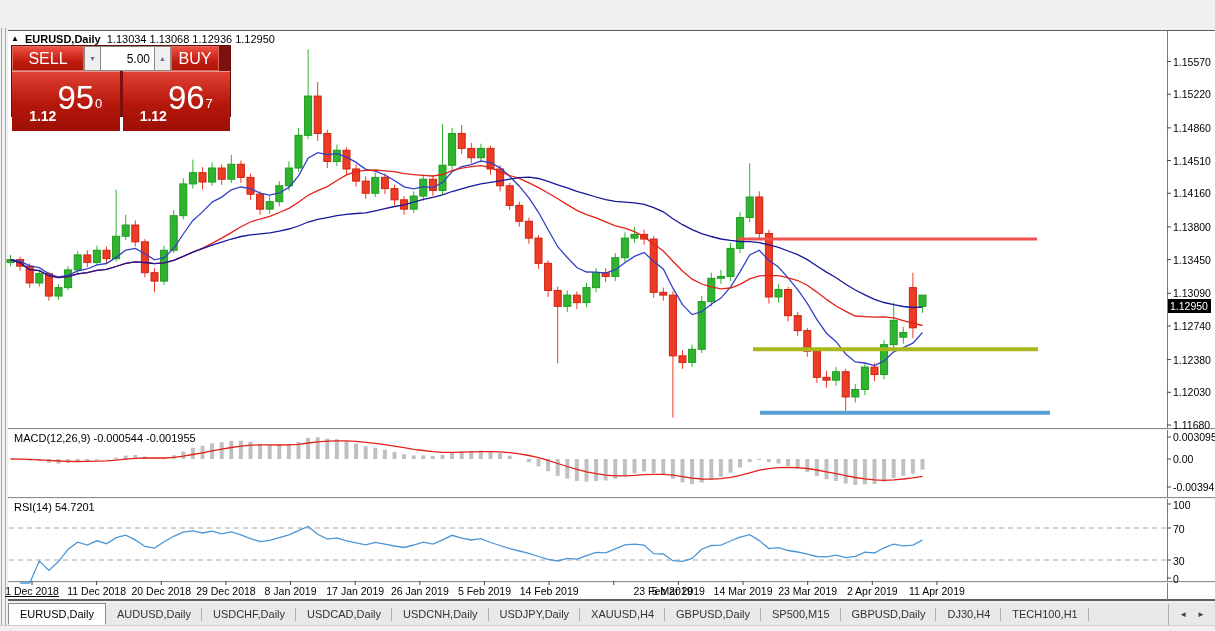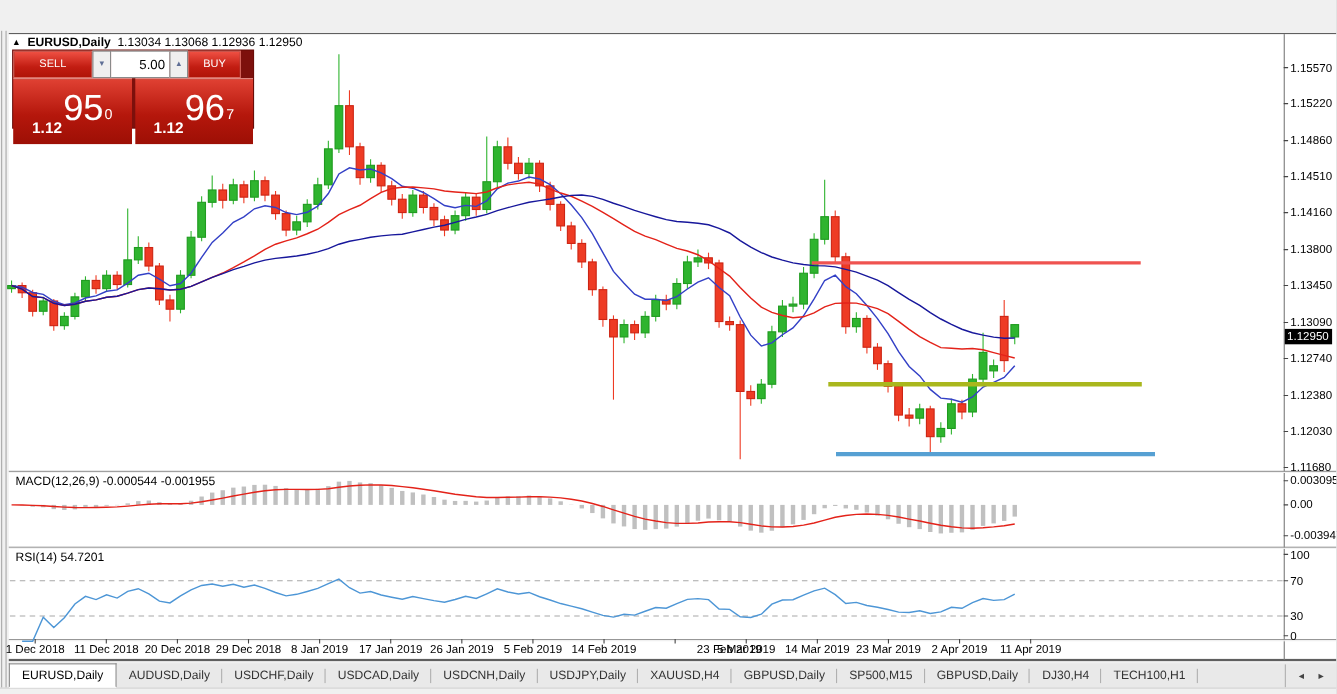--- a/index.html
+++ b/index.html
@@ -26,21 +26,21 @@
   svg.chart{position:absolute;left:0;top:0;}
   
   .pane-label{position:absolute;font-size:11px;color:#000;white-space:nowrap;}
   .title-row{position:absolute;left:11px;top:33px;font-size:11px;color:#000;display:flex;align-items:center;gap:6px;}
   .collapse-arrow{font-size:8px;position:relative;top:-1px;}
   .title-sym{font-weight:700;}
   
   .trade-panel{position:absolute;left:12px;top:46px;width:218px;height:70px;background:#7d100c;
                box-shadow:0 0 0 1px #6a0c08;}
   .tp-row1{display:flex;height:25px;}
-  .tp-btn{color:#fff;font-size:10px;display:flex;align-items:center;justify-content:center;
+  .tp-btn{color:#fff;font-size:16px;display:flex;align-items:center;justify-content:center;
           background:linear-gradient(#ef5043,#c21d12 60%,#b01408);border:1px solid #d96a60;box-sizing:border-box;}
   .tp-sell{width:72px;}
   .tp-buy{width:48px;}
   .tp-spin{width:17px;background:#efefef;border:1px solid #8a8a8a;box-sizing:border-box;display:flex;
            align-items:center;justify-content:center;font-size:7px;color:#5f6f96;}
   .tp-vol{width:53px;background:#fff;border:1px solid #8a8a8a;border-left:none;border-right:none;
           box-sizing:border-box;font-size:12px;color:#000;display:flex;align-items:center;justify-content:flex-end;
           padding-right:4px;}
   .tp-row2{display:flex;height:60px;gap:3px;}
   .tp-price{flex:1;background:linear-gradient(#e04133,#b5170c 55%,#9d0f05);border-top:1px solid #e9948d;
@@ -489,21 +489,21 @@
       <div class="ax-label" style="left: 1173px; top: 453px;">0.00</div>
       <div class="ax-label" style="left: 1173px; top: 481.024px;">-0.003947</div>
     </div>
   <div id="rsi-axis-labels">
       <div class="ax-label" style="left: 1173px; top: 499px;">100</div>
       <div class="ax-label" style="left: 1173px; top: 523px;">70</div>
       <div class="ax-label" style="left: 1173px; top: 555px;">30</div>
       <div class="ax-label" style="left: 1173px; top: 573px;">0</div>
     </div>
   <div id="date-labels">
-      <div class="date-label" style="left: 32px;">1 Dec 2018</div>
+      <div class="date-label" style="left: 32px; text-decoration: underline;">1 Dec 2018</div>
       <div class="date-label" style="left: 96.64px;">11 Dec 2018</div>
       <div class="date-label" style="left: 161.28px;">20 Dec 2018</div>
       <div class="date-label" style="left: 225.92px;">29 Dec 2018</div>
       <div class="date-label" style="left: 290.56px;">8 Jan 2019</div>
       <div class="date-label" style="left: 355.2px;">17 Jan 2019</div>
       <div class="date-label" style="left: 419.84px;">26 Jan 2019</div>
       <div class="date-label" style="left: 484.48px;">5 Feb 2019</div>
       <div class="date-label" style="left: 549.12px;">14 Feb 2019</div>
       <div class="date-label" style="left: 645px; margin-left: 18px;">23 Feb 2019</div>
       <div class="date-label" style="left: 678.4px;">5 Mar 2019</div>

